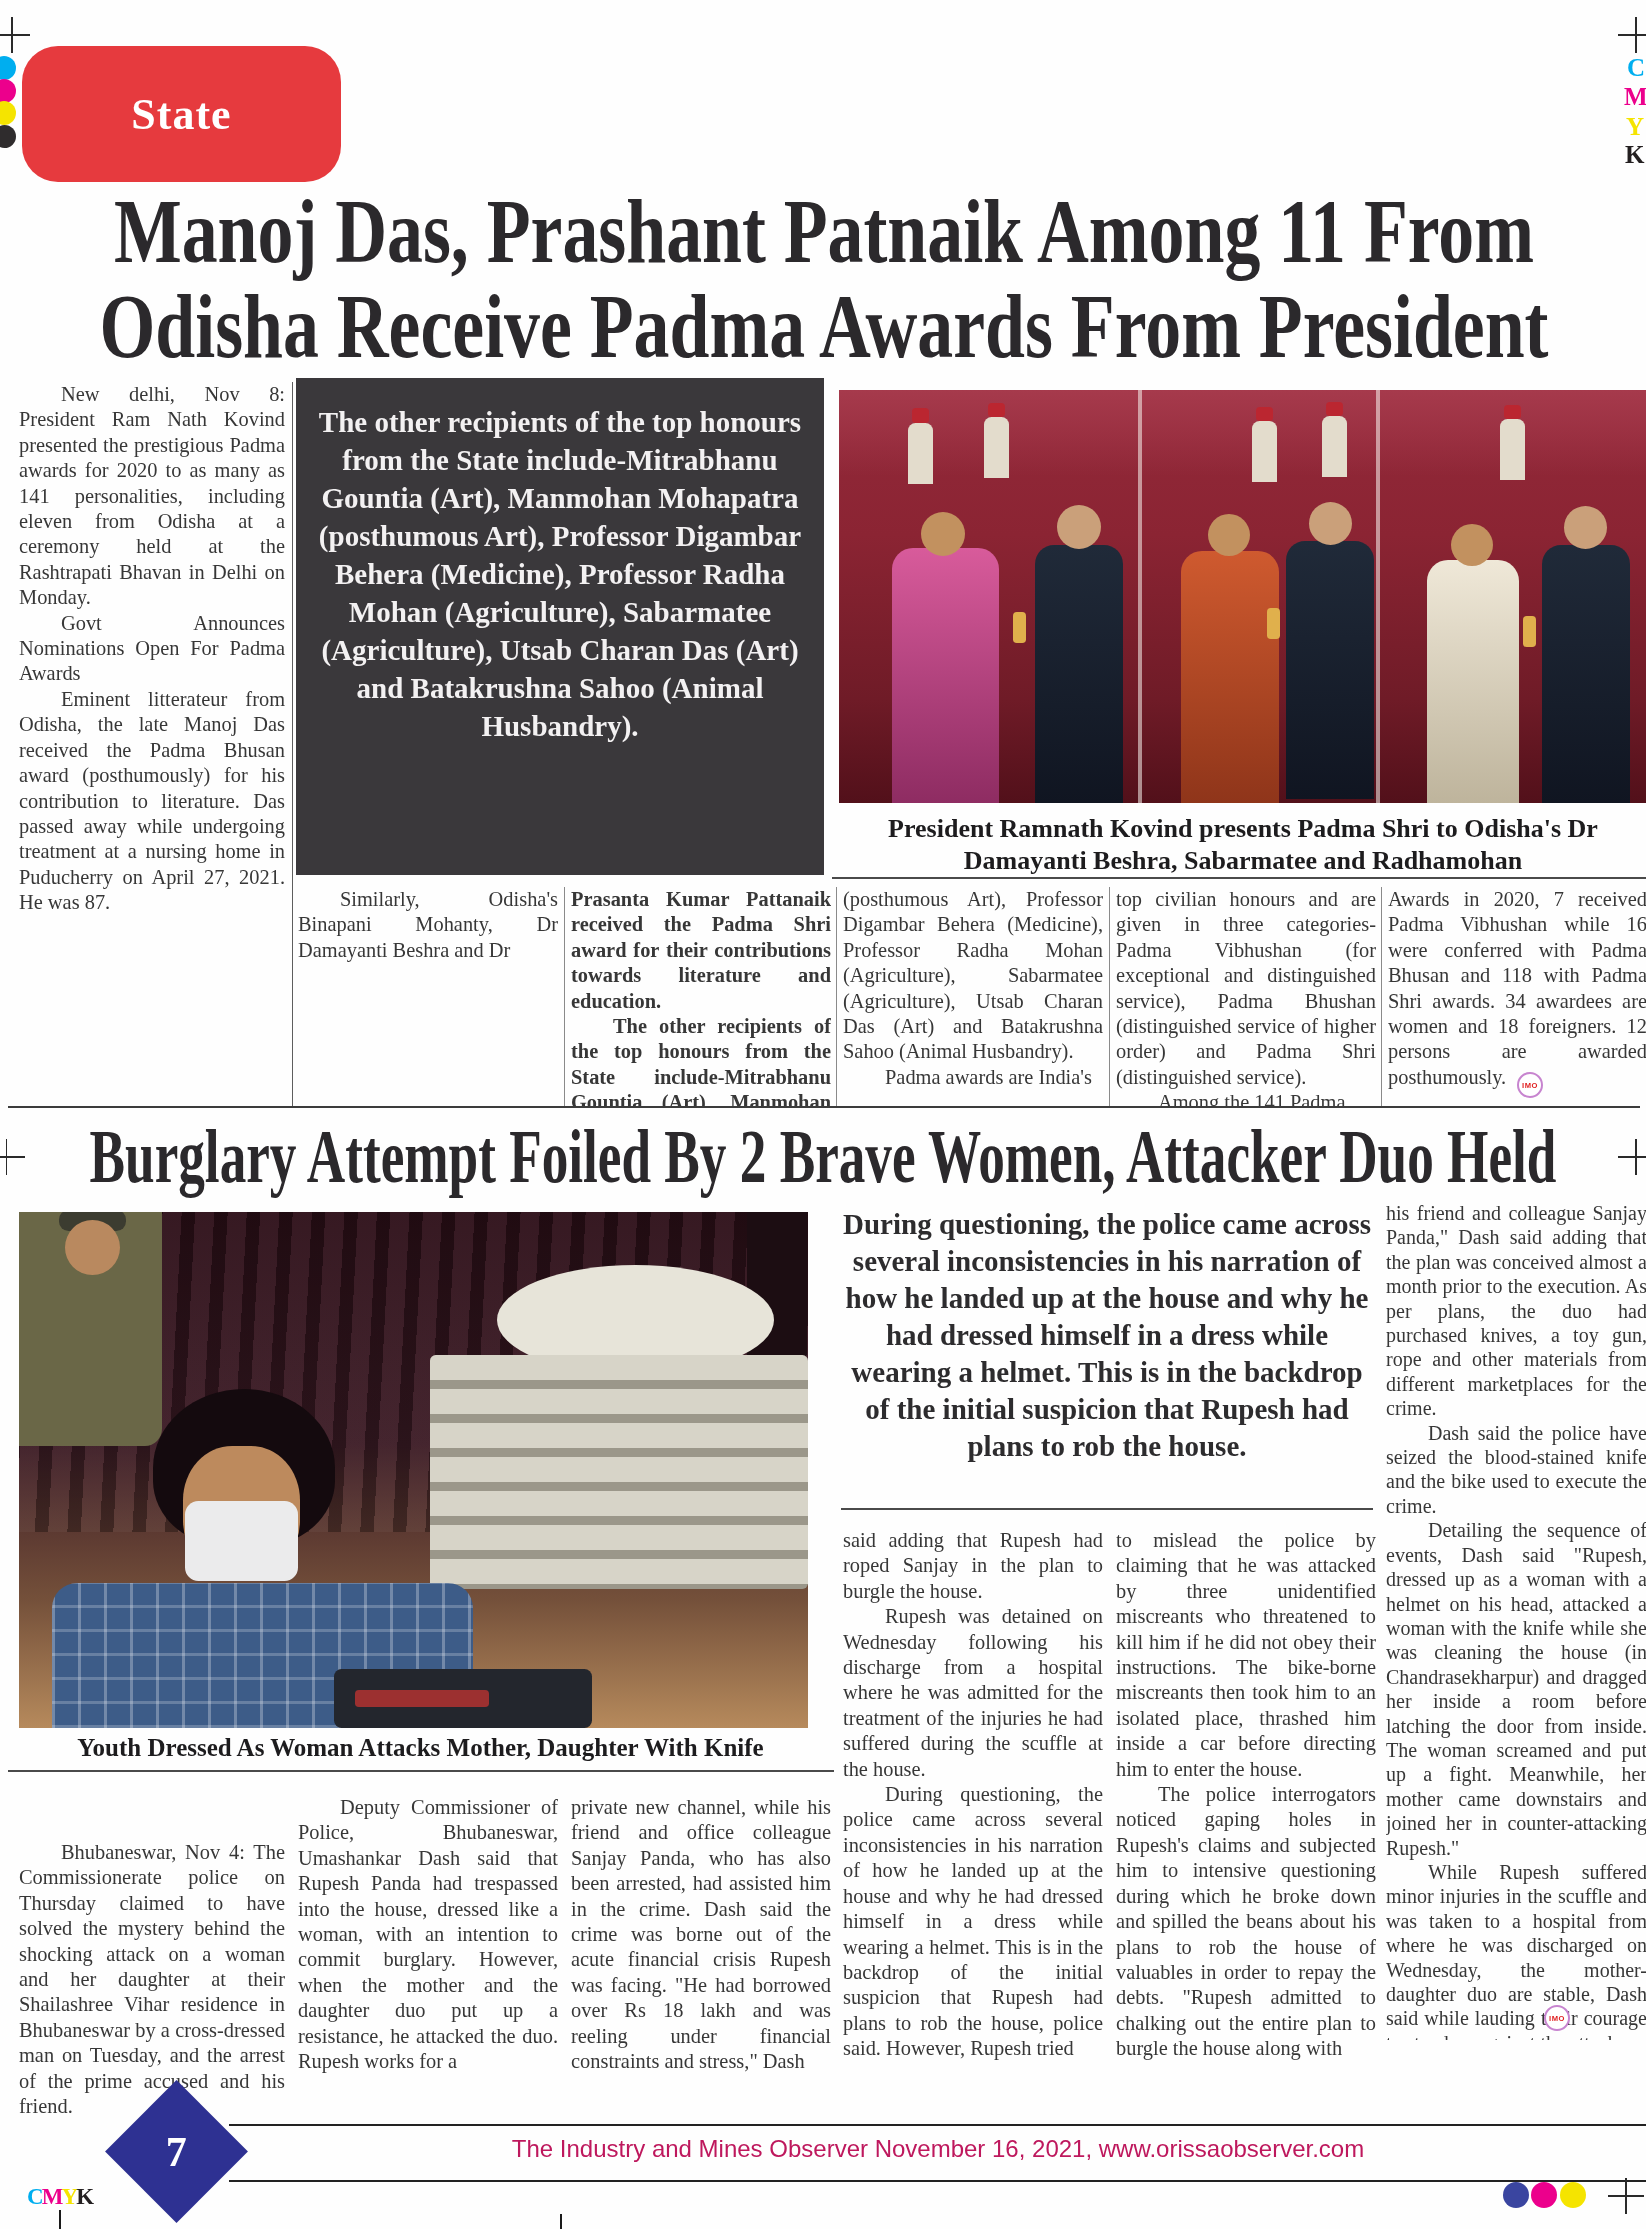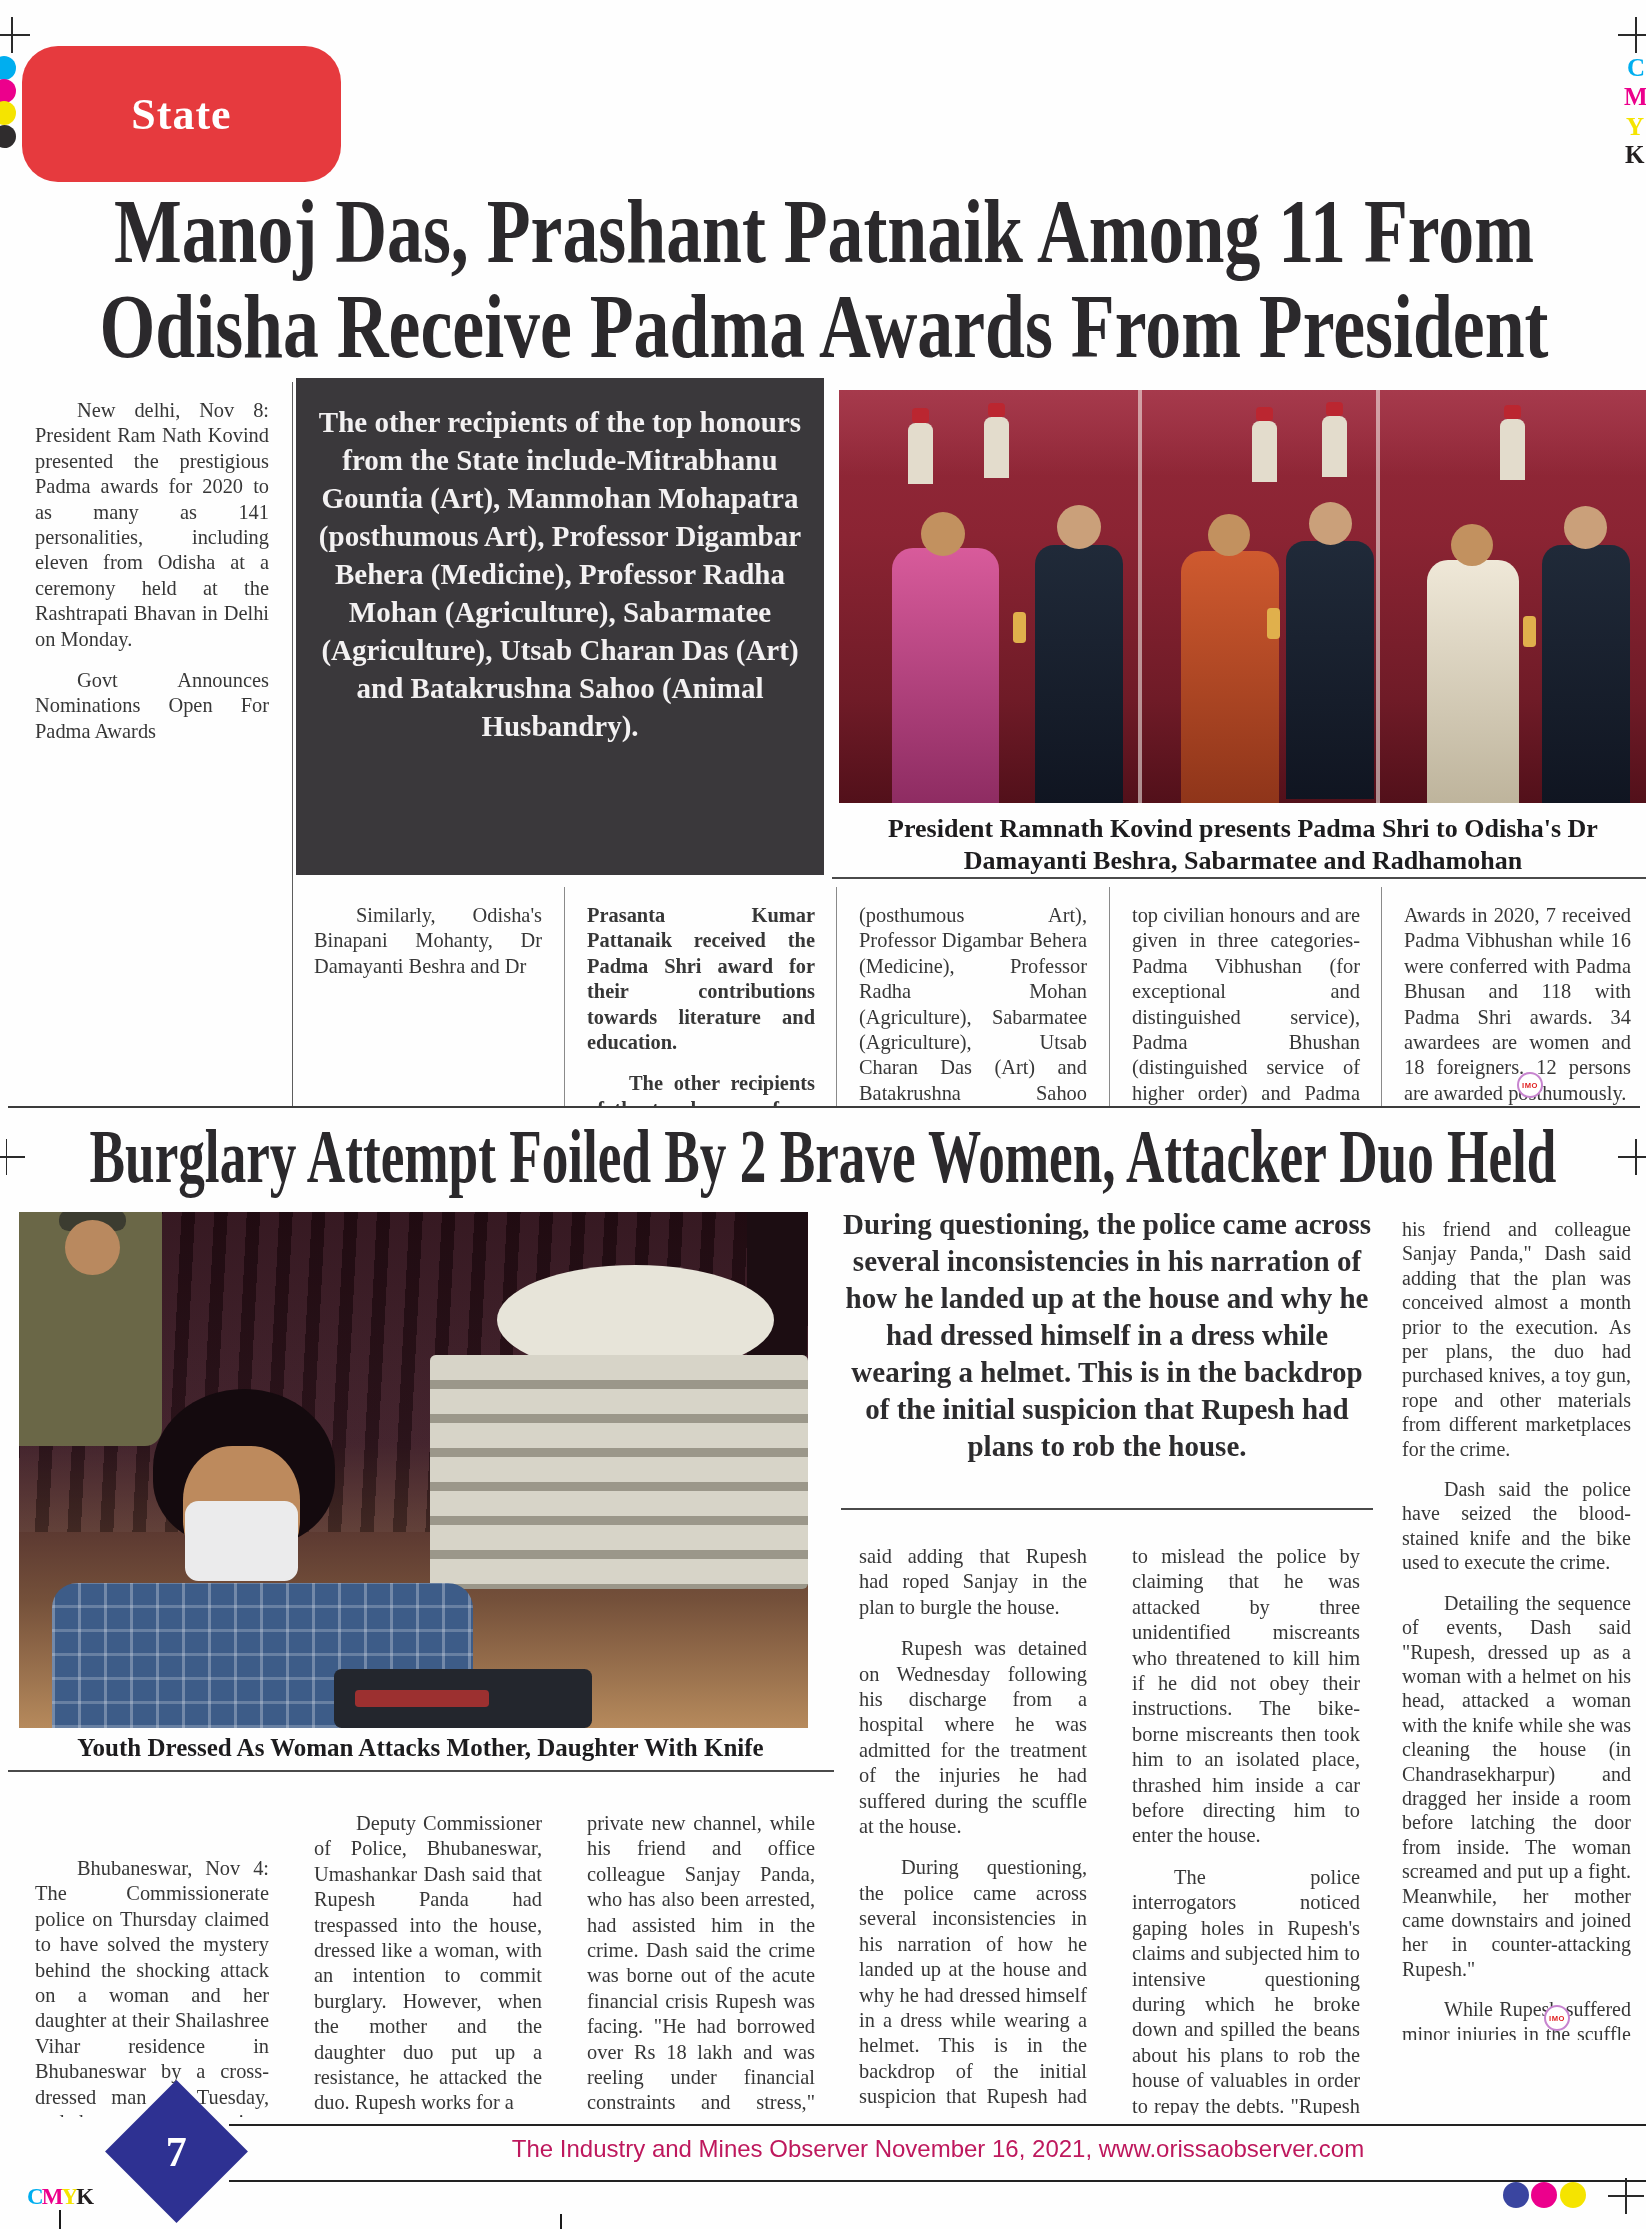--- a/index.html
+++ b/index.html
@@ -24,21 +24,21 @@
   }
   .state-box span { color:#fff; font-weight:bold; font-size:44px; letter-spacing:1px; }
 
   .cmyk-col span { position:absolute; font-weight:bold; font-size:25px; font-family:"Liberation Serif",serif; }
 
   .headline { position:absolute; text-align:center; font-weight:bold; color:#2b292c; white-space:nowrap; }
   .h1-wrap { left:-232px; width:2112px; top:184px; font-size:92px; line-height:95px; transform:scaleX(0.78); transform-origin:center top; }
   .h2-wrap { left:-353px; width:2352px; top:1116px; font-size:76px; line-height:80px; transform:scaleX(0.70); transform-origin:center top; }
 
   .body-text { position:absolute; font-size:20.4px; line-height:25.4px; color:#373737; overflow:hidden; }
-  .body-text p { margin:16px; text-align:justify; }
+  .body-text p { margin:0; text-align:justify; }
   .body-text p.ind { text-indent:42px; }
 
   .pullquote {
     position:absolute; left:296px; top:378px; width:528px; height:497px;
     background:#3a383b; color:#f3f1f2; box-sizing:border-box;
     padding:25px 17px; text-align:center; font-weight:bold;
     font-size:29px; line-height:38px;
   }
 
   .caption { position:absolute; text-align:center; font-weight:bold; color:#1d1c1e; }
@@ -126,20 +126,21 @@
   </div>
 
   <div class="headline h1-wrap">
     <div>Manoj Das, Prashant Patnaik Among 11 From</div>
     <div>Odisha Receive Padma Awards From President</div>
   </div>
 
   <div class="body-text" style="left:19px; top:382px; width:266px; height:726px;">
     <p class="ind">New delhi, Nov 8: President Ram Nath Kovind presented the prestigious Padma awards for 2020 to as many as 141 personalities, including eleven from Odisha at a ceremony held at the Rashtrapati Bhavan in Delhi on Monday.</p>
     <p class="ind">Govt Announces Nominations Open For Padma Awards</p>
+    <p class="ind">Eminent litterateur from Odisha, the late Manoj Das received the Padma Bhusan award (posthumously) for his contribution to literature. Das passed away while undergoing treatment at a nursing home in Puducherry on April 27, 2021. He was 87.</p>
   </div>
   <div class="vrule" style="left:292px; top:382px; height:724px; background:#5e5e5e;"></div>
 
   <div class="pullquote">
     <span>The other recipients of the top honours from the State include-Mitrabhanu Gountia (Art), Manmohan Mohapatra (posthumous Art), Professor Digambar Behera (Medicine), Professor Radha Mohan (Agriculture), Sabarmatee (Agriculture), Utsab Charan Das (Art) and Batakrushna Sahoo (Animal Husbandry).</span>
   </div>
 
   <div class="photo1">
     <div class="p1-band"></div>
     <div class="p1-seam" style="left:299px;"></div>

